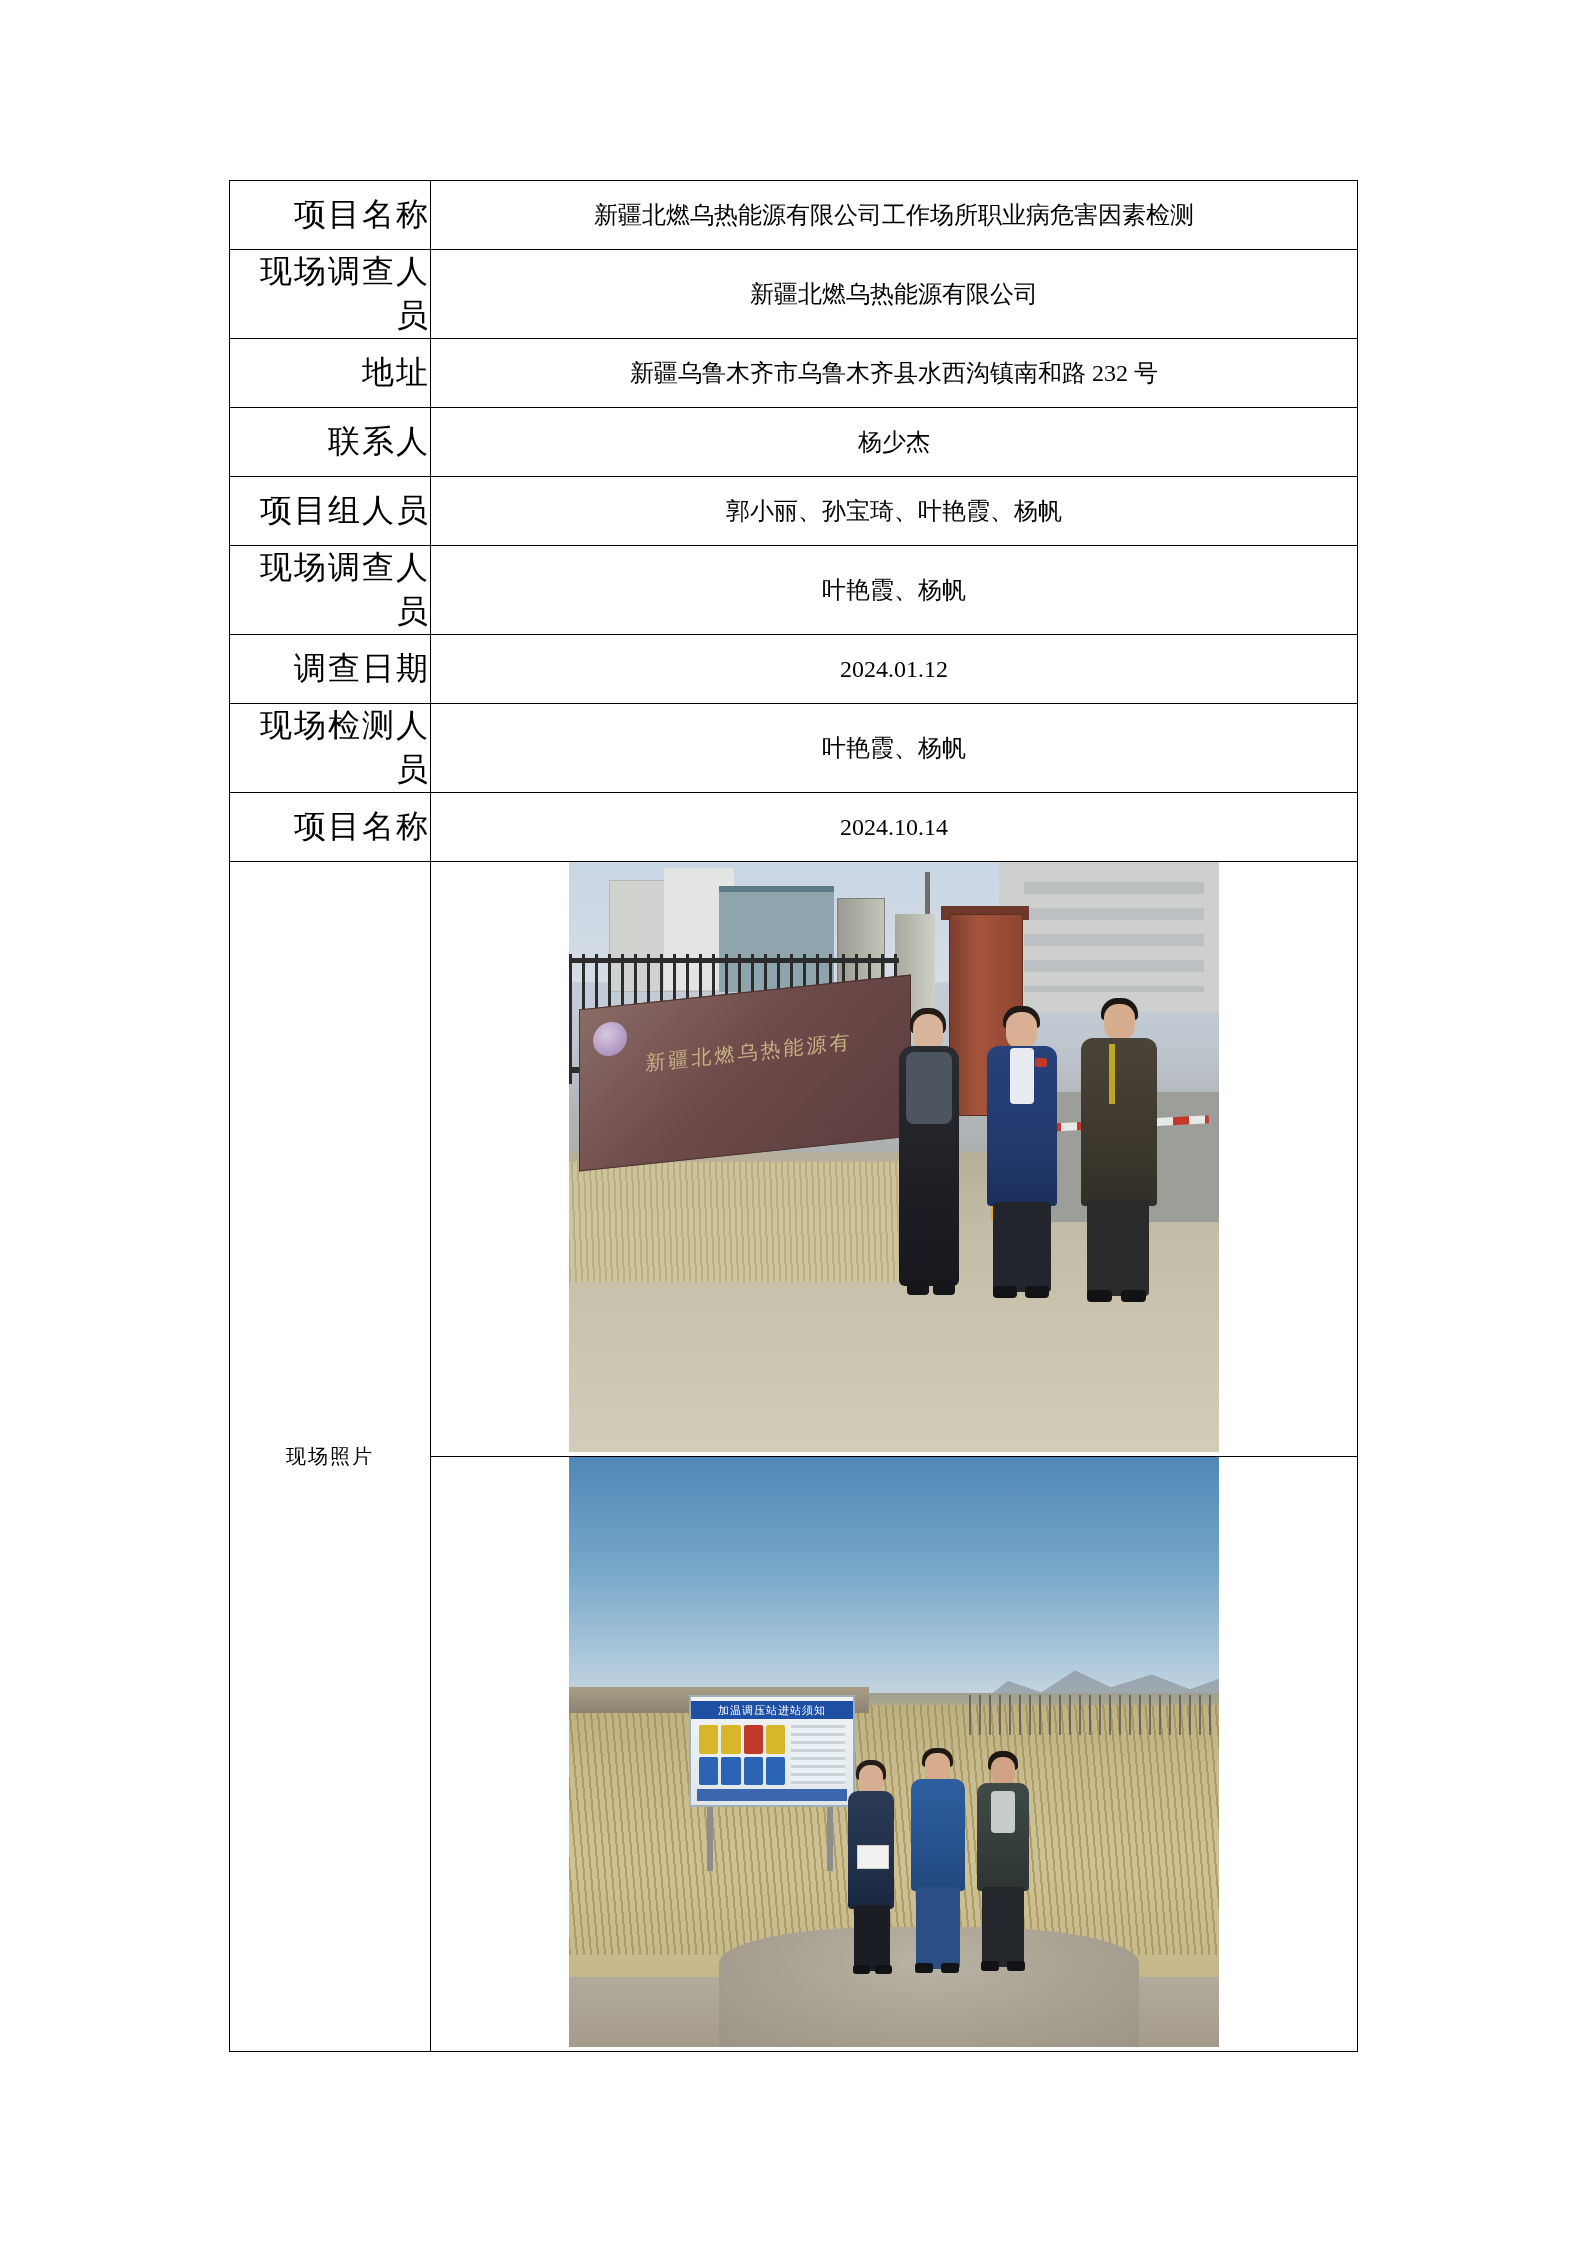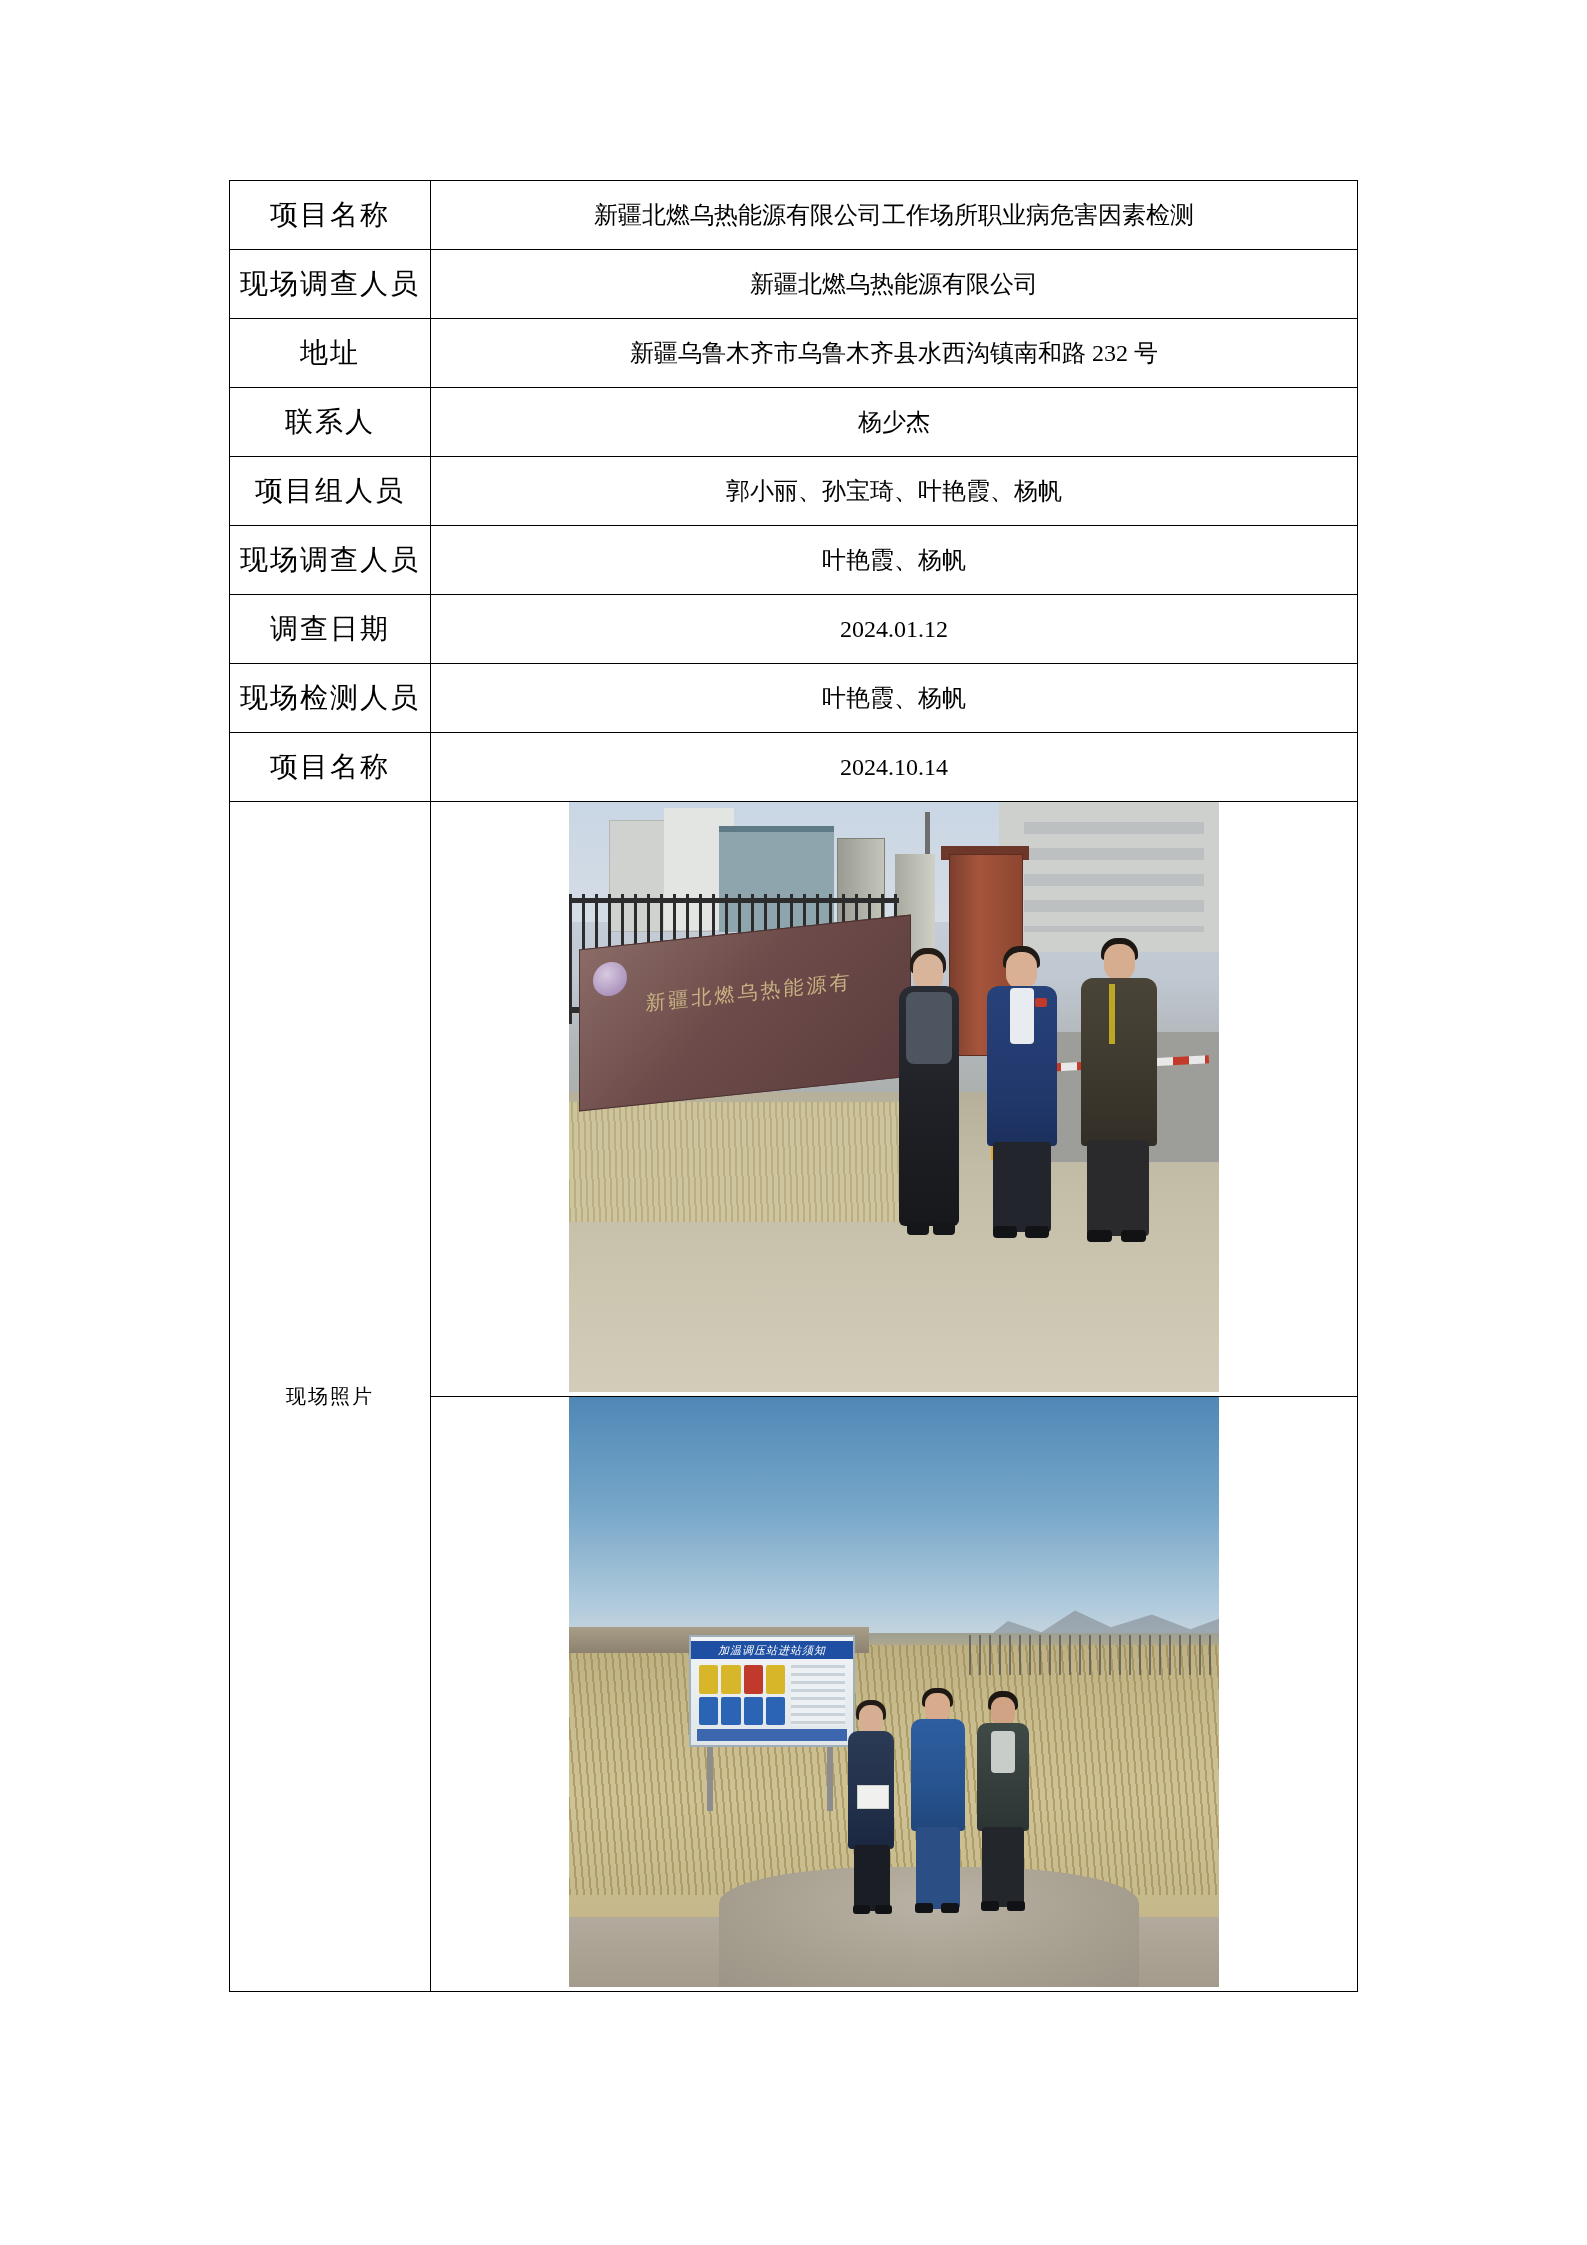--- a/index.html
+++ b/index.html
@@ -30,22 +30,22 @@
     border-collapse: collapse;
     table-layout: fixed;
   }
   .doc-table td {
     border: 1px solid #000000;
     vertical-align: middle;
     padding: 0;
   }
   .label-cell {
     width: 200px;
-    text-align: center;
-    font-size: 28px;
+    text-align: right;
+    font-size: 32px;
     letter-spacing: 2px;
     height: 68px;
   }
   .value-cell {
     text-align: center;
     font-size: 24px;
     height: 68px;
   }
   .photos-label {
     text-align: center;
@@ -238,21 +238,20 @@
     border-radius: 40% 40% 0 0 / 30% 30% 0 0;
   }
   .p2-gravel2 {
     position: absolute; left: 0px; top: 520px; width: 650px; height: 70px;
     background: linear-gradient(to bottom, #b2aa9c, #a49b8c);
   }
   .p2-sign {
     position: absolute; left: 120px; top: 238px; width: 162px; height: 108px;
     background: linear-gradient(to bottom, #f2f4f5 0%, #e7ecef 60%, #dfe5e9 100%);
     border: 2px solid #9fb0bb;
-    font-style: italic;
   }
   .p2-sign-title {
     position: absolute; left: 0; top: 4px; width: 100%; height: 18px;
     background: #1f4fa3; color: #fff; font-size: 11px; text-align: center; line-height: 18px;
     letter-spacing: 1px;
   }
   .p2-sign-grid {
     position: absolute; left: 8px; top: 28px; width: 86px; height: 60px;
     display: grid; grid-template-columns: repeat(4, 1fr); grid-template-rows: repeat(2, 1fr); gap: 3px;
   }

